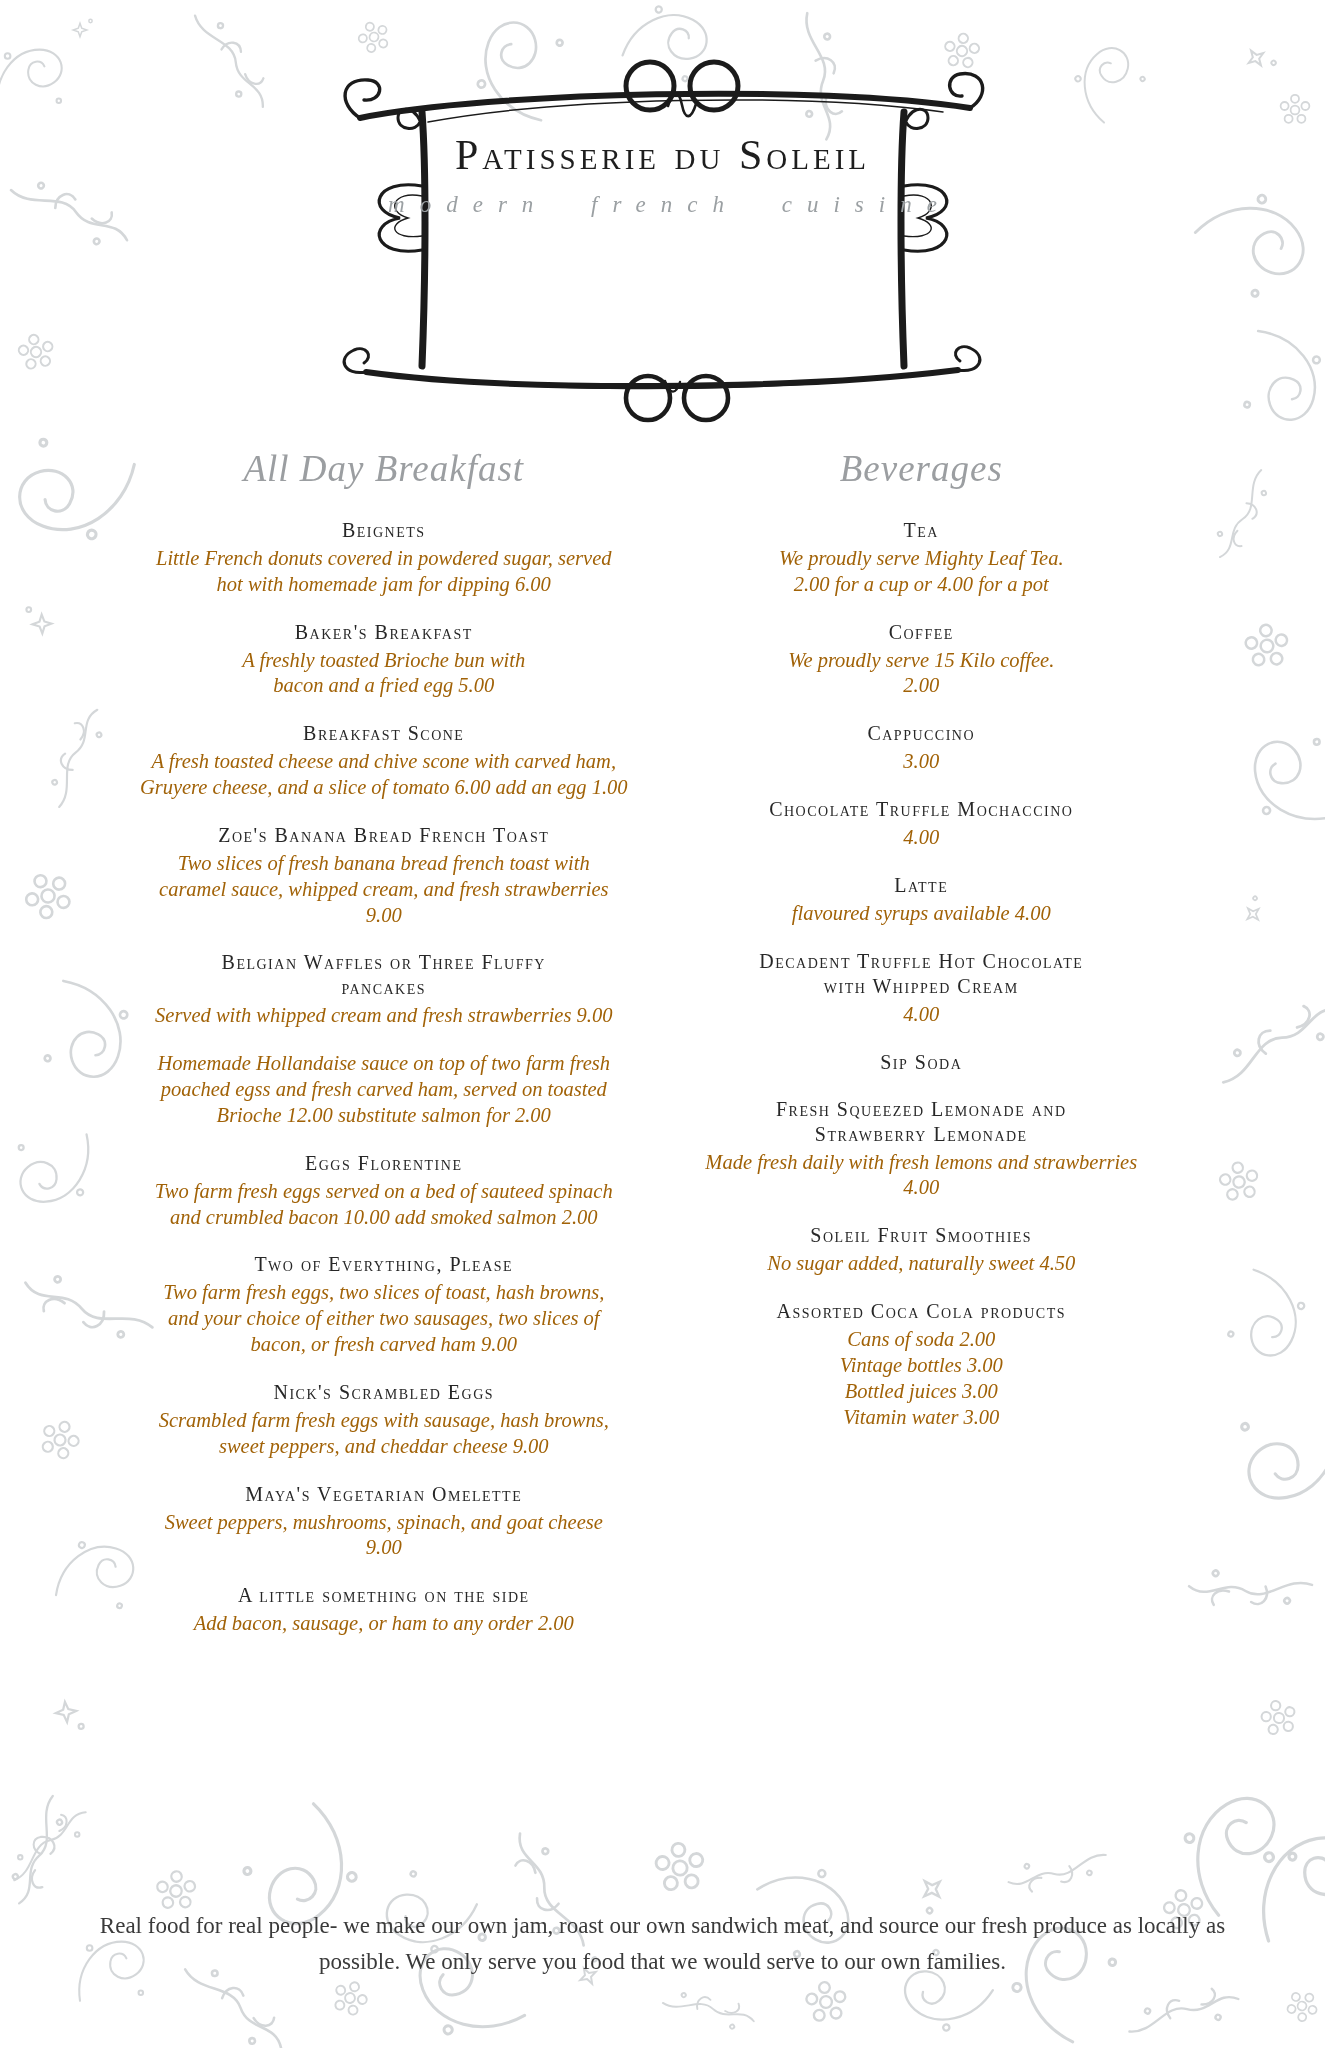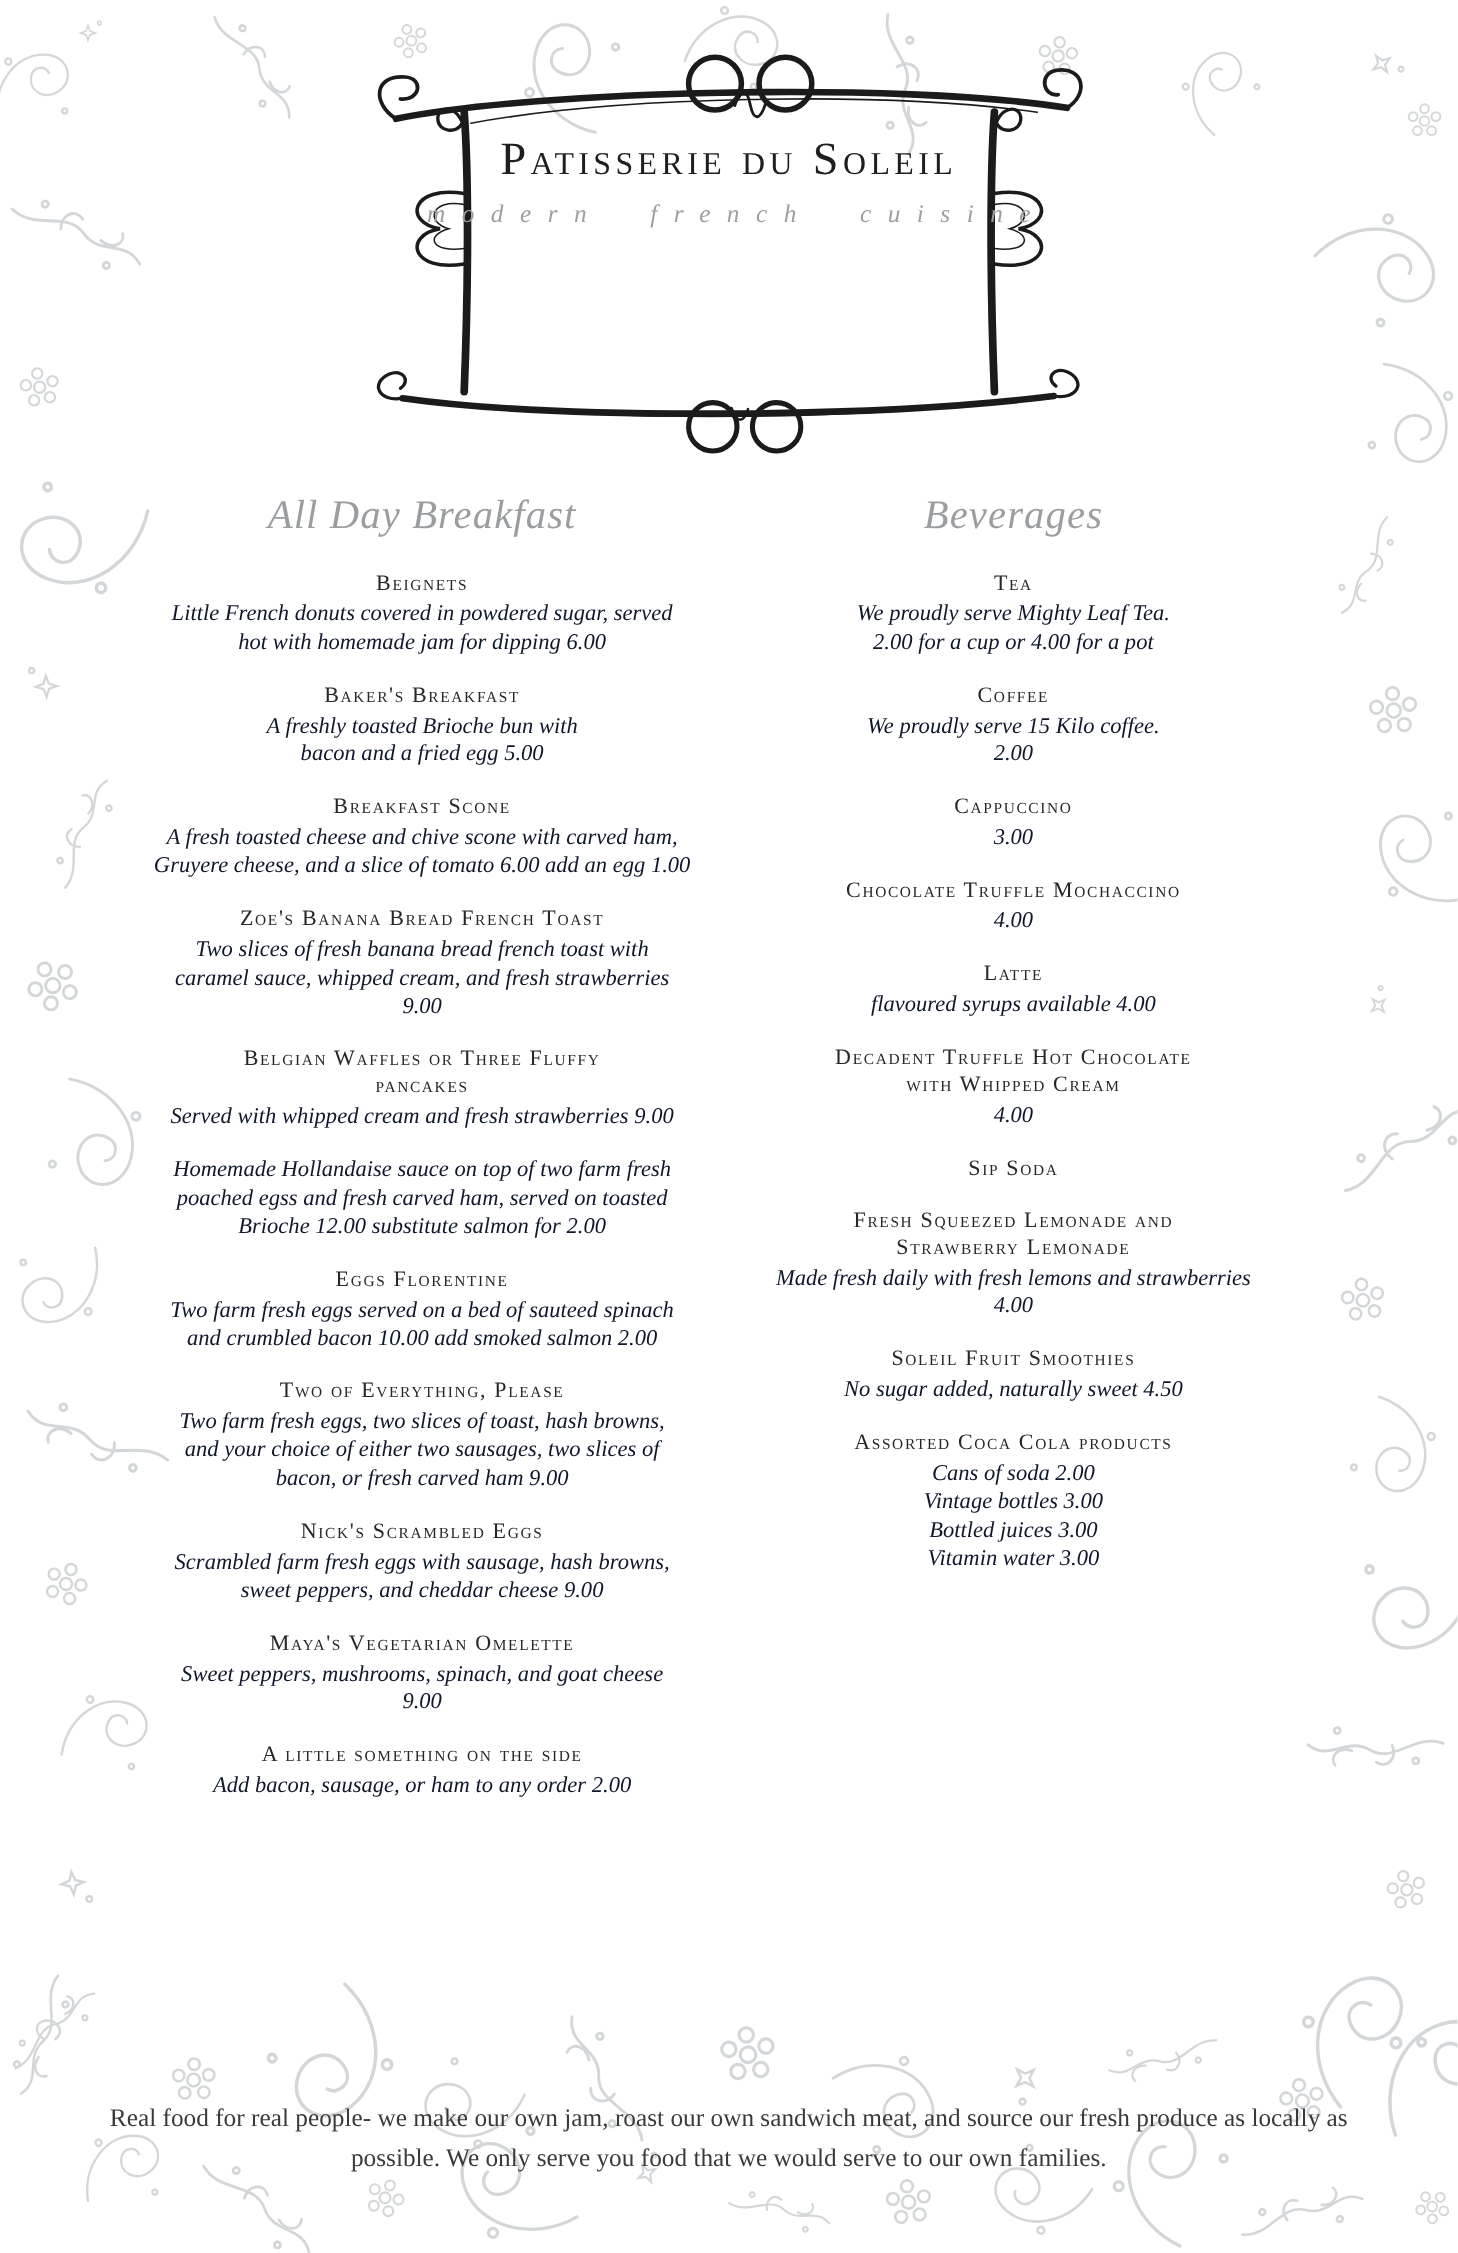--- a/index.html
+++ b/index.html
@@ -4,39 +4,39 @@
 <style>
   html,body{margin:0;padding:0;}
   body{
     width:1325px;height:2048px;position:relative;overflow:hidden;
     background:#ffffff;
     font-family:"Liberation Serif","DejaVu Serif",serif;
   }
   
   #border-art{position:absolute;left:0;top:0;width:1325px;height:2048px;z-index:0;}
   
-  .masthead{position:absolute;top:46px;left:50%;transform:translateX(-50%);
+  .masthead{position:absolute;top:56px;left:50%;transform:translateX(-50%);
     width:690px;height:385px;z-index:2;}
   .frame-svg{position:absolute;left:0;top:0;width:690px;height:385px;}
   .title-block{position:absolute;top:78px;left:0;right:0;text-align:center;}
   .menu-title{margin:0;font-size:42px;line-height:1;font-weight:normal;
     font-variant:small-caps;letter-spacing:4px;color:#1e1e1e;}
   .tagline{margin-top:16px;font-style:italic;font-size:23px;color:#9ba0a3;
     letter-spacing:15px;word-spacing:22px;padding-left:15px;}
   
   .columns{position:absolute;top:446px;left:0;width:100%;z-index:1;
     display:flex;padding:0 135px 0 115px;box-sizing:border-box;}
   .col{flex:1;text-align:center;}
   .col-heading{margin:1px 0 28px;font-style:italic;font-weight:normal;
     font-size:37px;letter-spacing:1px;color:#9b9ea1;}
   .menu-item{margin:0 0 22px;}
   .item-name{margin:0 0 3px;font-weight:normal;font-size:20px;line-height:1.25;
     font-variant:small-caps;letter-spacing:1.5px;color:#272727;white-space:pre-line;}
   .item-desc{margin:0;font-style:italic;font-size:20.5px;line-height:1.26;
-    color:#0f172a;white-space:pre-line;}
+    color:#a16207;white-space:pre-line;}
   
   .menu-footer{position:absolute;top:1908px;left:0;width:100%;text-align:center;z-index:2;}
   .menu-footer p{margin:0;font-size:23px;line-height:1.55;
     color:#3a3a3a;white-space:pre-line;padding:0 40px;}
 </style>
 </head>
 <body>
 
 <svg id="border-art" viewBox="0 0 1325 2048" xmlns="http://www.w3.org/2000/svg" aria-hidden="true">
   <defs>

